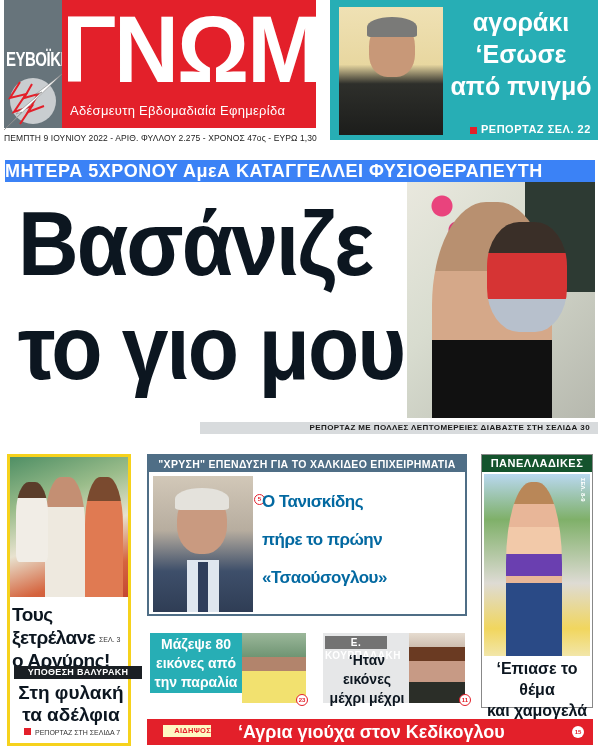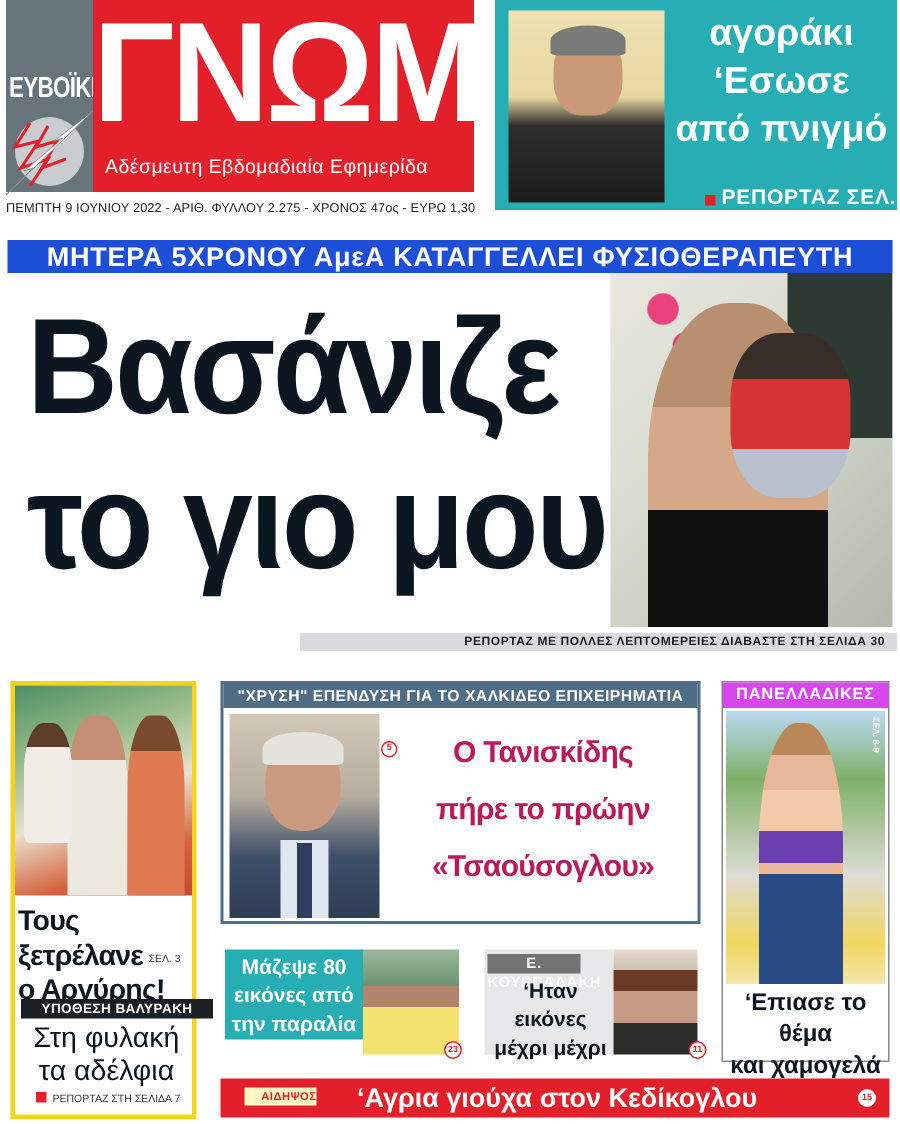--- a/index.html
+++ b/index.html
@@ -14,73 +14,73 @@
   .logo-title { left: 62px; top: 2px; width: 254px; text-align: center; color: #fff; font-weight: bold; font-size: 90px; line-height: 95px; letter-spacing: -2px; transform: scaleY(1.05); }
   .logo-subtitle { left: 70px; top: 103px; width: 240px; color: #fff; font-size: 13px; letter-spacing: 0.3px; }
   .dateline { left: 4px; top: 133px; width: 316px; font-size: 8.5px; color: #222; letter-spacing: 0.1px; white-space: nowrap; }
 
   
   .promo { left: 330px; top: 0; width: 268px; height: 140px; background: #27aeb5; }
   .promo-photo { left: 339px; top: 7px; width: 104px; height: 128px; background: linear-gradient(180deg, #efe1b4 0%, #e8d7a0 45%, #2e2f2b 60%, #1c1d1b 100%); overflow: hidden; }
   .promo-head { position: absolute; left: 30px; top: 14px; width: 46px; height: 56px; border-radius: 45% 45% 40% 40%; background: #c89878; }
   .promo-hair { position: absolute; left: 28px; top: 10px; width: 50px; height: 20px; border-radius: 50% 50% 10% 10%; background: #7a7a78; }
   .promo-text { left: 447px; top: 6px; width: 148px; text-align: center; color: #fff; font-weight: bold; font-size: 25px; line-height: 32px; }
-  .promo-ref { left: 470px; top: 123px; font-size: 14px; color: #fff; font-weight: bold; letter-spacing: 0.5px; }
+  .promo-ref { left: 470px; top: 123px; font-size: 11px; color: #fff; font-weight: bold; letter-spacing: 0.5px; }
   .red-sq { display: inline-block; width: 7px; height: 7px; background: #e3202a; margin-right: 4px; vertical-align: -0.5px; }
 
   
-  .kicker { left: 5px; top: 160px; width: 590px; height: 22px; background: #1d4ed8; color: #fff; text-align: center; font-weight: bold; font-size: 18px; line-height: 22px; letter-spacing: 0.5px; }
+  .kicker { left: 5px; top: 160px; width: 590px; height: 22px; background: #3b82f6; color: #fff; text-align: left; font-weight: bold; font-size: 18px; line-height: 22px; letter-spacing: 0.5px; }
   .main-photo { left: 407px; top: 182px; width: 188px; height: 236px; background: linear-gradient(135deg, #e9e8de 0%, #d8dccf 40%, #b6b8ae 100%); overflow: hidden; }
   .mp-dark { position: absolute; right: 0; top: 0; width: 70px; height: 110px; background: #2d3a33; }
   .mp-flowers { position: absolute; left: 20px; top: 0; width: 50px; height: 80px; background: radial-gradient(circle at 30% 30%, #e9437d 0 10px, transparent 11px), radial-gradient(circle at 60% 60%, #d63d78 0 8px, transparent 9px); }
   .mp-woman { position: absolute; left: 25px; top: 20px; width: 120px; height: 230px; border-radius: 45% 45% 0 0; background: linear-gradient(180deg, #b89070 0 30%, #d5a889 30% 60%, #111 60%); }
   .mp-child { position: absolute; left: 80px; top: 40px; width: 80px; height: 110px; border-radius: 40%; background: linear-gradient(180deg, #3a2f28 0 28%, #d63434 28% 70%, #b7c0cc 70%); }
   .headline { left: 18px; top: 192px; width: 400px; color: #0c1620; font-weight: bold; font-size: 84px; line-height: 96px; letter-spacing: -2px; transform: scaleY(1.08); transform-origin: top left; }
   .ref-bar { left: 200px; top: 422px; width: 398px; height: 12px; background: #d8dbdd; }
   .ref-text { left: 290px; top: 422px; width: 300px; font-size: 8px; line-height: 12px; font-weight: bold; color: #1a1a1a; letter-spacing: 0.4px; text-align: right; }
 
   
   .ybox { left: 7px; top: 454px; width: 124px; height: 292px; border: 3px solid #f6d21c; background: #fff; }
   .ybox-photo { left: 10px; top: 457px; width: 118px; height: 140px; background: linear-gradient(160deg, #4f8f65 0%, #9bbd8b 30%, #e8e2cf 55%, #d5643e 80%, #c44733 100%); overflow: hidden; }
   .yb-man { position: absolute; left: 35px; top: 20px; width: 40px; height: 120px; border-radius: 40% 40% 0 0; background: linear-gradient(180deg, #c48f73 0 25%, #eee9df 25%); }
   .yb-woman { position: absolute; left: 75px; top: 20px; width: 38px; height: 120px; border-radius: 40% 40% 0 0; background: linear-gradient(180deg, #7a4a2f 0 20%, #e07a52 20%); }
   .yb-kid { position: absolute; left: 6px; top: 25px; width: 32px; height: 80px; border-radius: 40% 40% 10% 10%; background: linear-gradient(180deg, #5b3d2a 0 20%, #f1ede6 20%); }
   .ybox-head { left: 12px; top: 603px; width: 118px; font-weight: bold; font-size: 19px; line-height: 23px; color: #0c1620; letter-spacing: -0.5px; }
   .ybox-page { left: 99px; top: 636px; font-size: 7px; color: #333; }
   .ybox-tag { left: 14px; top: 666px; width: 128px; height: 13px; background: #1a1f24; color: #fff; font-size: 9px; line-height: 13px; font-weight: bold; text-align: center; letter-spacing: 0.3px; }
-  .ybox-head2 { left: 12px; top: 682px; width: 118px; text-align: center; font-weight: normal; font-size: 19px; line-height: 22px; color: #0c1620; }
+  .ybox-head2 { left: 12px; top: 682px; width: 118px; text-align: center; font-weight: bold; font-size: 19px; line-height: 22px; color: #0c1620; }
   .ybox-ref { left: 24px; top: 728px; font-size: 7px; color: #333; }
 
   
   .cbox { left: 147px; top: 454px; width: 320px; height: 162px; border: 2px solid #4f6e86; }
   .cbox-kicker { left: 149px; top: 456px; width: 316px; height: 16px; background: #4f6e86; color: #fff; font-weight: bold; font-size: 10.5px; line-height: 16px; text-align: center; letter-spacing: 0.3px; }
   .cbox-photo { left: 153px; top: 476px; width: 100px; height: 136px; background: linear-gradient(180deg, #d2c8b8 0%, #b7ad9f 40%, #3e4f6a 70%, #2f3d55 100%); overflow: hidden; }
   .cb-head { position: absolute; left: 24px; top: 16px; width: 50px; height: 62px; border-radius: 45%; background: #c99a80; }
   .cb-hair { position: absolute; left: 22px; top: 12px; width: 54px; height: 22px; border-radius: 50% 50% 10% 10%; background: #e4e2dc; }
   .cb-shirt { position: absolute; left: 34px; top: 84px; width: 32px; height: 52px; background: #dfe6ef; }
   .cb-tie { position: absolute; left: 45px; top: 86px; width: 10px; height: 50px; background: #2f3e5c; }
   .page-circle { display: inline-block; border: 1px solid #e3202a; border-radius: 50%; color: #e3202a; font-size: 6px; font-weight: bold; text-align: center; }
   .cbox-pg { left: 254px; top: 494px; width: 11px; height: 11px; line-height: 9px; }
-  .cbox-head { left: 262px; top: 483px; width: 200px; text-align: center; font-weight: bold; font-size: 20px; line-height: 38px; color: #be185d; letter-spacing: -0.5px; }
+  .cbox-head { left: 262px; top: 483px; width: 200px; text-align: left; font-weight: bold; font-size: 17px; line-height: 38px; color: #0369a1; letter-spacing: -0.5px; }
 
   
   .steal { left: 150px; top: 633px; width: 92px; height: 60px; background: #27aeb5; color: #fff; font-weight: bold; font-size: 14px; line-height: 19px; text-align: center; padding-top: 2px; }
   .steal-photo { left: 242px; top: 633px; width: 64px; height: 70px; background: linear-gradient(180deg, #9bb79a 0%, #6e9472 35%, #b2846c 35% 55%, #f2e16f 55%); }
   .steal-pg { left: 296px; top: 694px; width: 12px; height: 12px; line-height: 10px; background: #fff; }
 
   
   .sgray { left: 323px; top: 633px; width: 86px; height: 70px; background: #e6e7e8; }
   .sgray-tag { left: 325px; top: 636px; width: 62px; height: 13px; background: #737373; color: #fff; font-size: 10px; line-height: 13px; font-weight: bold; text-align: center; letter-spacing: 0.5px; }
   .sgray-text { left: 324px; top: 651px; width: 86px; text-align: center; font-weight: bold; font-size: 14px; line-height: 19px; color: #0c1620; }
   .sgray-photo { left: 409px; top: 633px; width: 56px; height: 70px; background: linear-gradient(180deg, #e6dcd0 0%, #cdbdaf 20%, #6a3a22 20% 40%, #c79a85 40% 70%, #2b2e28 70%); }
   .sgray-pg { left: 459px; top: 694px; width: 12px; height: 12px; line-height: 10px; background: #fff; }
 
   
   .rbox { left: 481px; top: 454px; width: 112px; height: 254px; border: 1px solid #888; background: #fff; }
-  .rbox-tag { left: 482px; top: 455px; width: 110px; height: 17px; background: #d946ef; color: #fff; font-weight: bold; font-size: 11px; line-height: 17px; text-align: center; letter-spacing: 0.5px; }
+  .rbox-tag { left: 482px; top: 455px; width: 110px; height: 17px; background: #14532d; color: #fff; font-weight: bold; font-size: 11px; line-height: 17px; text-align: center; letter-spacing: 0.5px; }
   .rbox-photo { left: 484px; top: 474px; width: 106px; height: 182px; background: linear-gradient(180deg, #b9d8f0 0%, #7fb069 25%, #dedbd4 60%, #f1d65e 85%, #f2e6a9 100%); overflow: hidden; }
   .rb-girl { position: absolute; left: 22px; top: 8px; width: 56px; height: 180px; border-radius: 45% 45% 0 0; background: linear-gradient(180deg, #b98758 0 12%, #e8b698 12% 25%, #f2c9a9 25% 40%, #6a3fb0 40% 52%, #e8b698 52% 56%, #2a4a86 56%); }
   .rb-pages { left: 580px; top: 478px; font-size: 6px; color: #fff; font-weight: bold; writing-mode: vertical-rl; }
   .rbox-head { left: 482px; top: 658px; width: 110px; text-align: center; font-weight: bold; font-size: 16px; line-height: 21px; color: #0c1620; }
 
   
   .bottom-bar { left: 147px; top: 719px; width: 446px; height: 26px; background: #e3202a; }
   .bottom-tag { left: 163px; top: 725px; width: 48px; height: 12px; background: #fef9c3; color: #e3202a; font-size: 7.5px; line-height: 12px; font-weight: bold; text-align: right; letter-spacing: 0.3px; }
   .bottom-text { left: 238px; top: 720px; color: #fff; font-weight: bold; font-size: 18px; line-height: 24px; }
   .bottom-pg { left: 572px; top: 726px; width: 12px; height: 12px; border-radius: 50%; background: #fff; color: #e3202a; font-size: 6px; line-height: 12px; font-weight: bold; text-align: center; }

